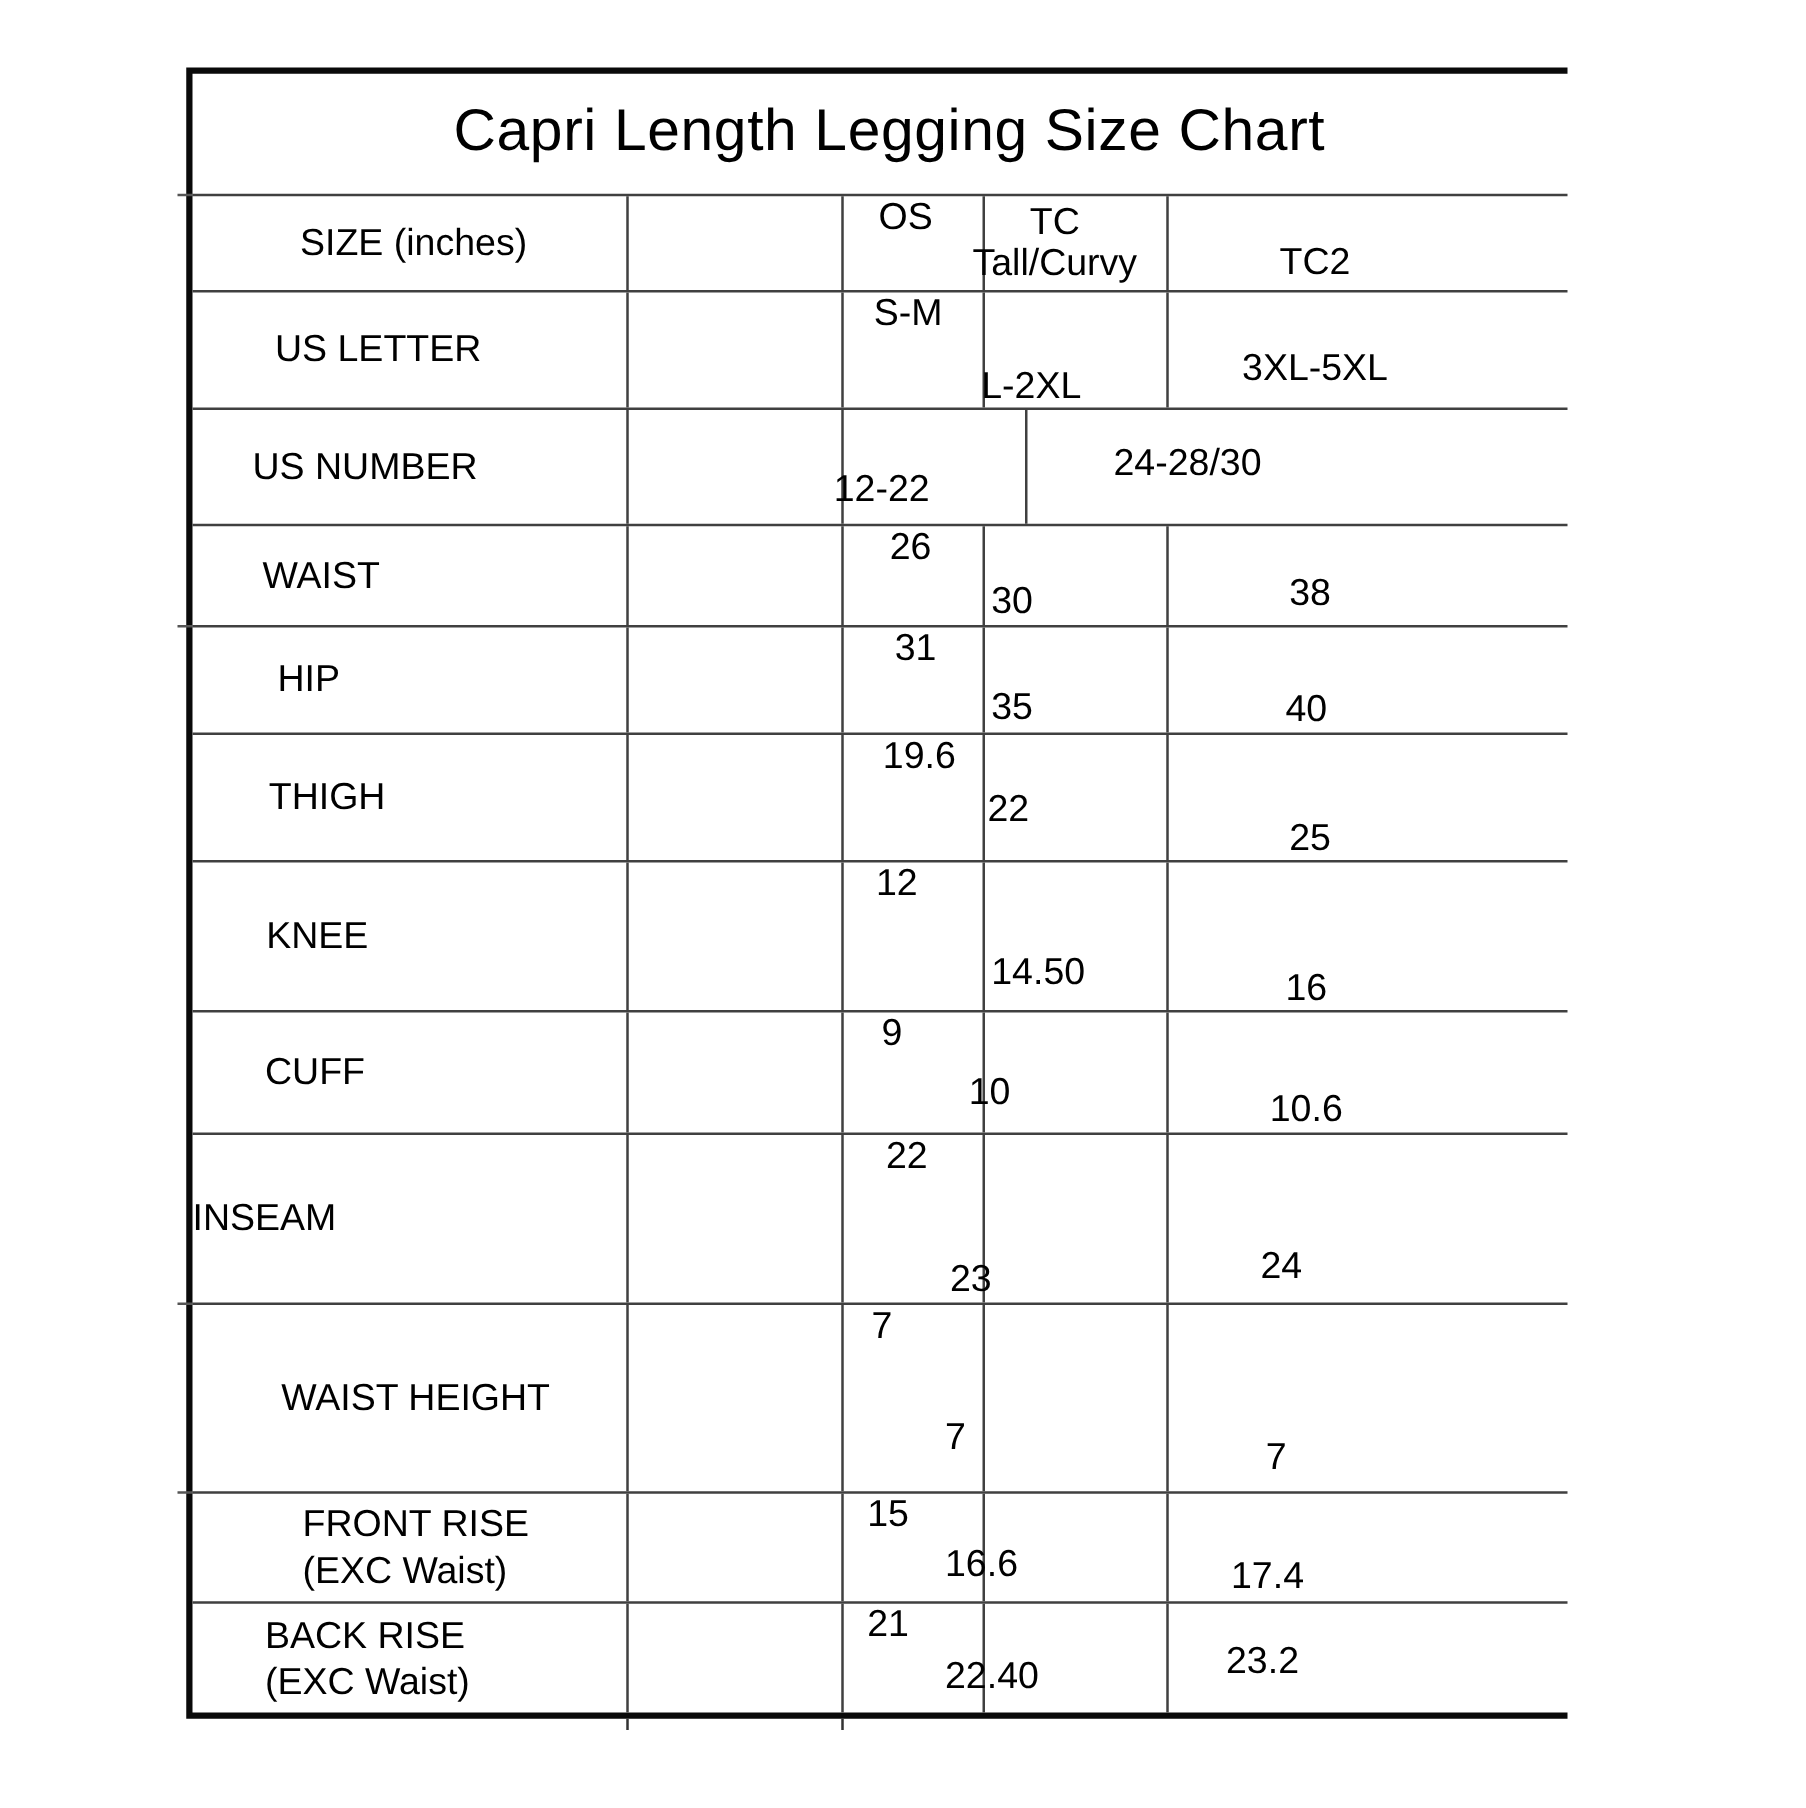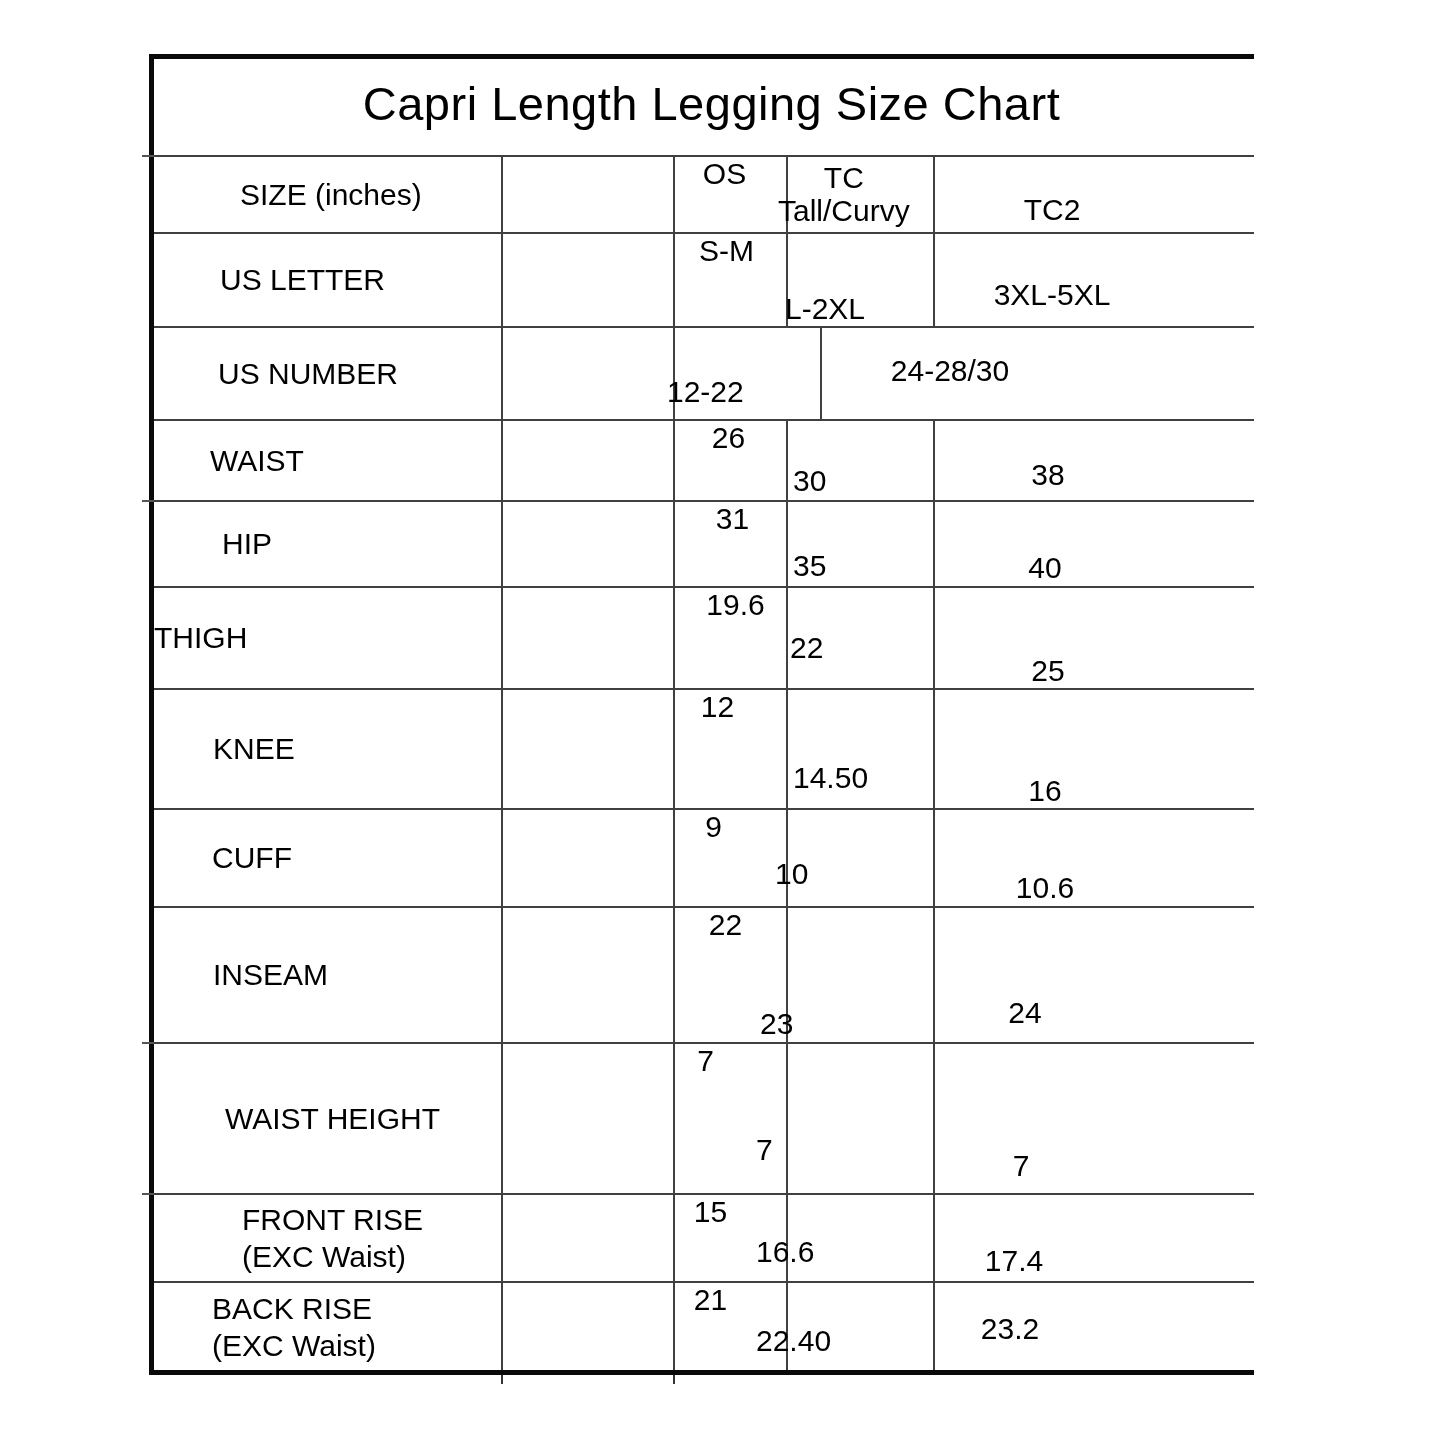--- a/index.html
+++ b/index.html
@@ -65,21 +65,21 @@
       </div>
       <div class="cell c4">
         <span class="v" style="margin-bottom:0px; transform:translateX(-3px)">L-2XL</span>
       </div>
       <div class="cell c5">
         <span class="v" style="margin-bottom:14px; transform:translateX(7px)">3XL-5XL</span>
       </div>
     </div>
 
     <div class="row bt" style="height:93px">
-      <div class="cell c1" style="padding-left:64px">
+      <div class="cell c1" style="padding-left:48px">
         <span class="lbl">US NUMBER</span>
       </div>
       <div class="cell c2"></div>
       <div class="cell c4">
         <span class="v" style="margin-bottom:10px; transform:translateX(-8px)">12-22</span>
       </div>
       <div class="cell c5">
         <span class="v" style="margin-bottom:31px; transform:translateX(18px)">24-28/30</span>
       </div>
     </div>
@@ -110,21 +110,21 @@
       </div>
       <div class="cell c4">
         <span class="v" style="margin-bottom:3px; transform:translateX(5px)">35</span>
       </div>
       <div class="cell c5">
         <span class="v" style="margin-bottom:1px; transform:translateX(0px)">40</span>
       </div>
     </div>
 
     <div class="row bt" style="height:102px">
-      <div class="cell c1" style="">
+      <div class="cell c1" style="padding-left:61px">
         <span class="lbl">THIGH</span>
       </div>
       <div class="cell c2"></div>
       <div class="cell c3">
         <span class="v" style="margin-bottom:11px; transform:translateX(5px)">19.6</span>
       </div>
       <div class="cell c4">
         <span class="v" style="margin-bottom:23px; transform:translateX(2px)">22</span>
       </div>
       <div class="cell c5">
@@ -158,21 +158,21 @@
       </div>
       <div class="cell c4">
         <span class="v" style="margin-bottom:15px; transform:translateX(-13px)">10</span>
       </div>
       <div class="cell c5">
         <span class="v" style="margin-bottom:1px; transform:translateX(0px)">10.6</span>
       </div>
     </div>
 
     <div class="row bt" style="height:136px">
-      <div class="cell c1" style="padding-left:59px">
+      <div class="cell c1" style="">
         <span class="lbl">INSEAM</span>
       </div>
       <div class="cell c2"></div>
       <div class="cell c3">
         <span class="v" style="margin-bottom:5px; transform:translateX(-5px)">22</span>
       </div>
       <div class="cell c4">
         <span class="v" style="margin-bottom:1px; transform:translateX(-28px)">23</span>
       </div>
       <div class="cell c5">

